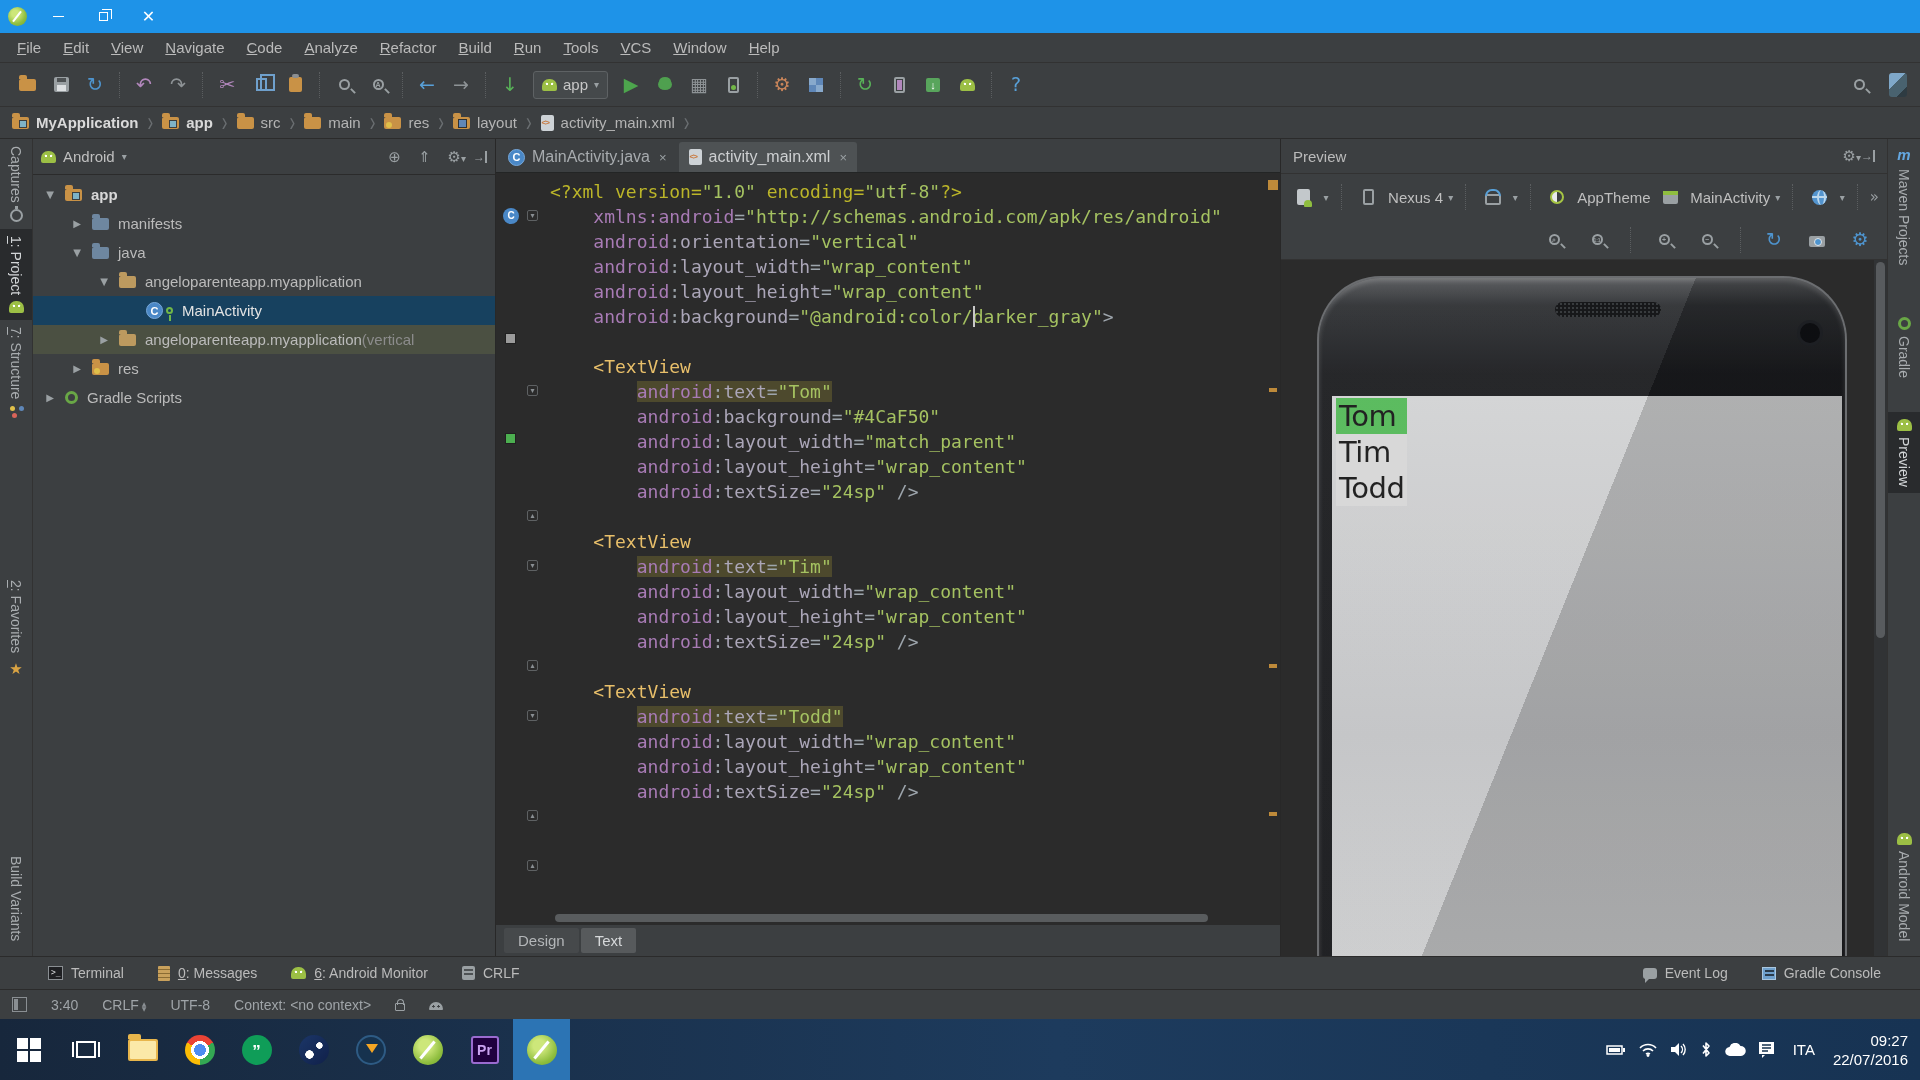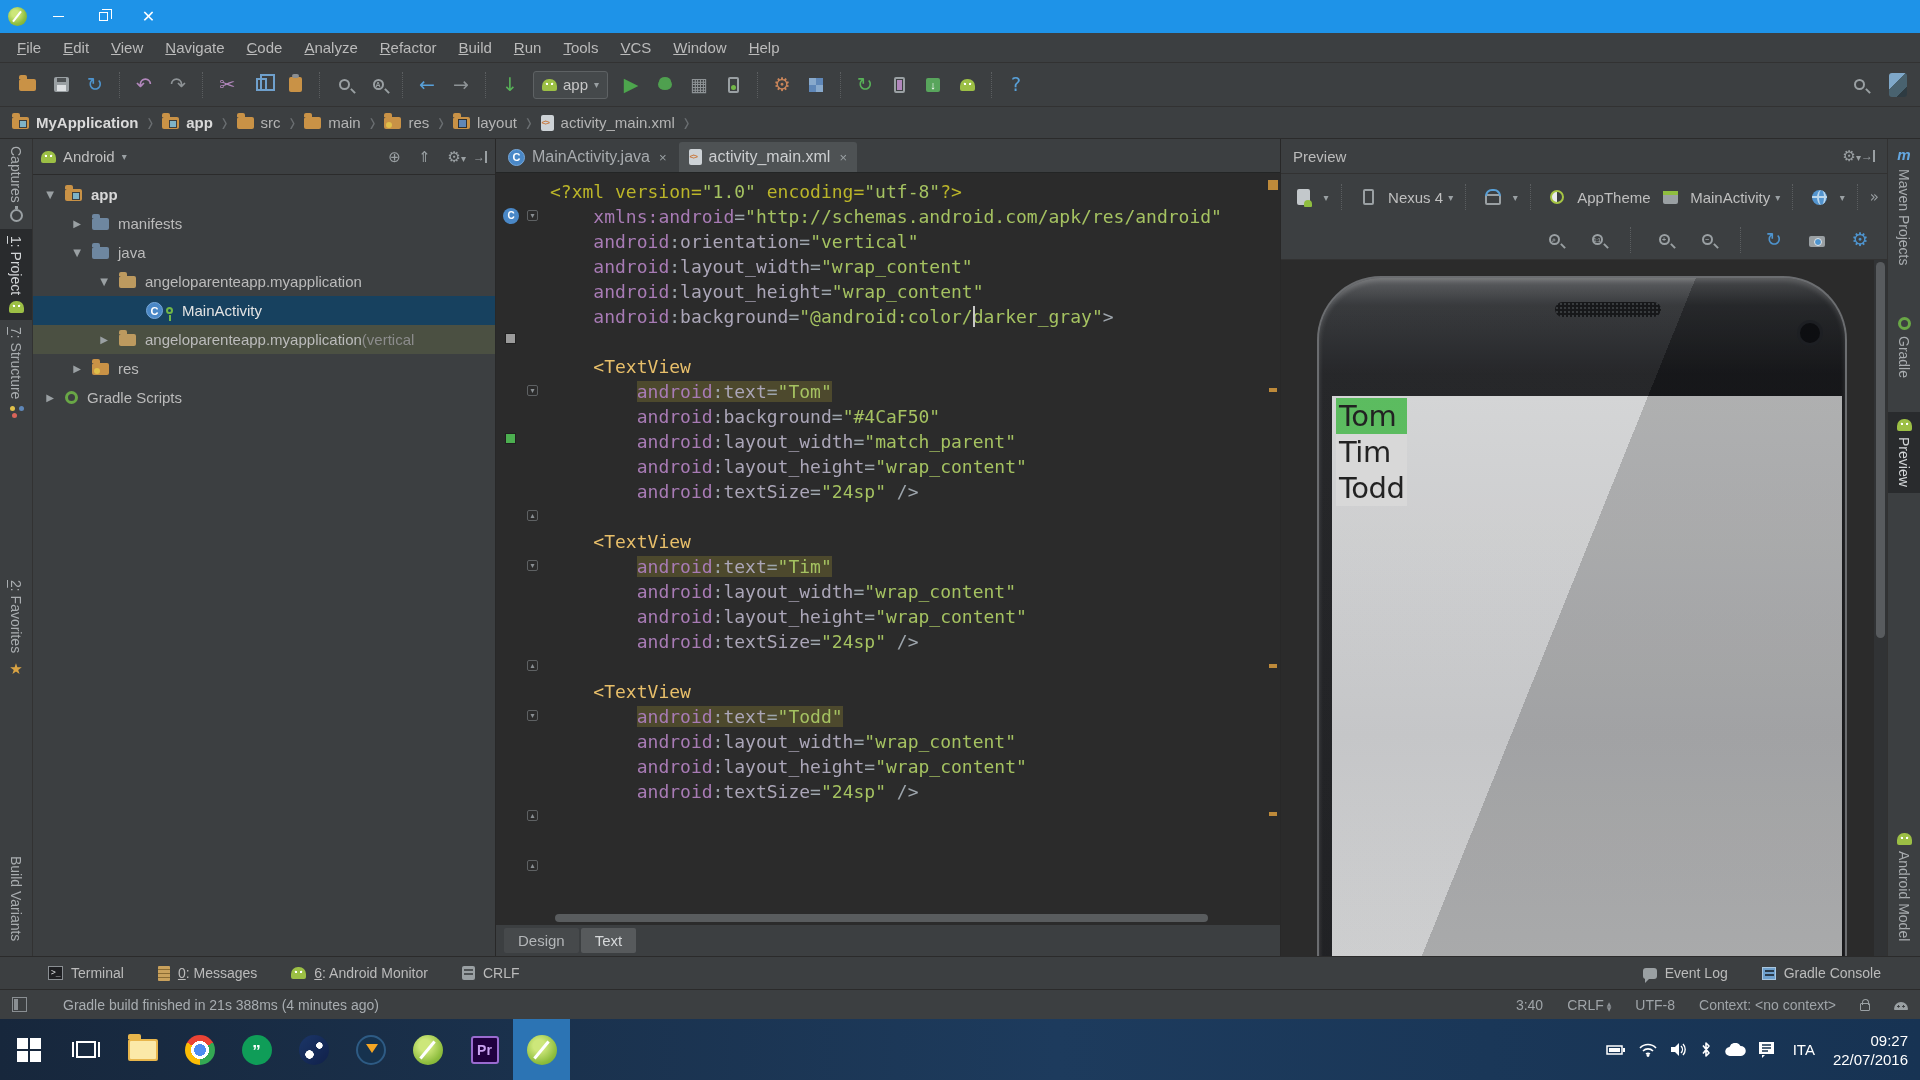--- a/index.html
+++ b/index.html
@@ -725,21 +725,20 @@
         <span>Event Log</span>
       </span>
       <span class="tbitem">
         <span class="consic"></span>
         <span>Gradle Console</span>
       </span>
     </div>
 
   <div class="statusbar">
     <span class="sbtoggle"></span>
-    <span class="sbmsg">Gradle build finished in 21s 388ms (4 minutes ago)</span>
     <span>3:40</span>
     <span>
       <span>CRLF</span><span class="updown">
           <span>▲</span>
           <span>▼</span>
         </span>
     </span>
     <span>UTF-8</span>
     <span>Context: &lt;no context&gt;</span>
     <span class="lockic"></span>

